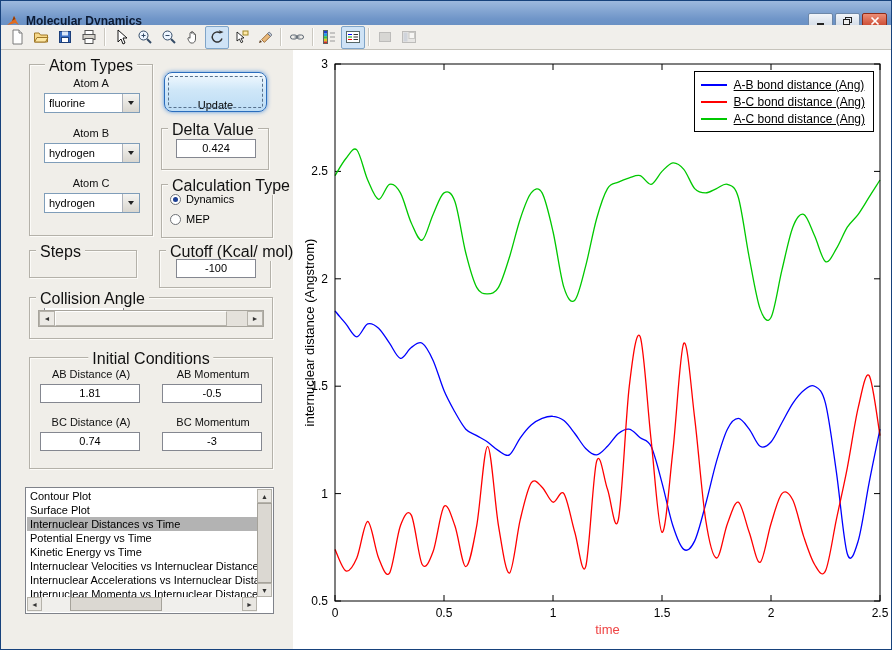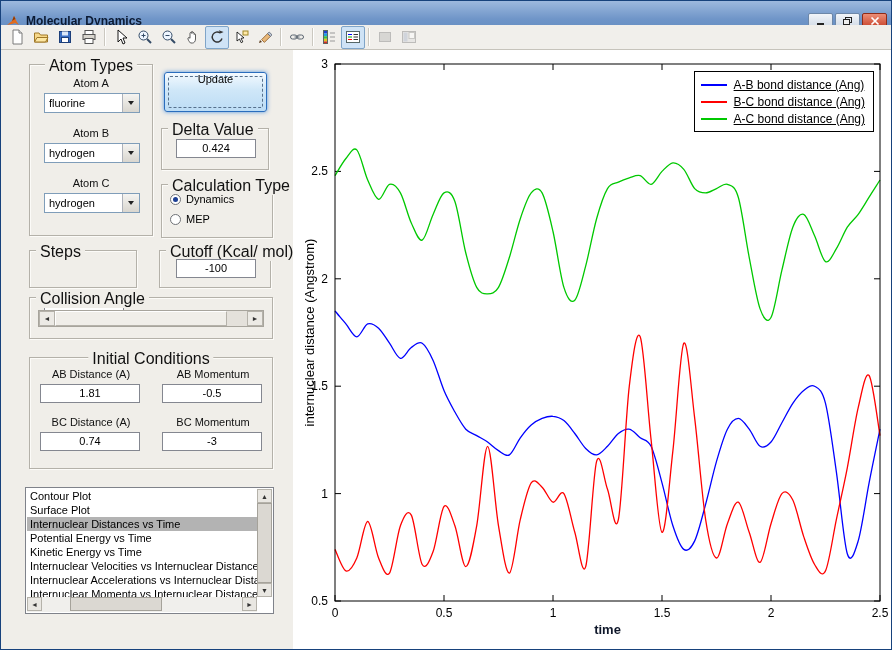--- a/index.html
+++ b/index.html
@@ -38,23 +38,23 @@
   .lbl { position:absolute; font-size:11px; color:#111; text-align:center; }
   .field { position:absolute; background:#fff; border:1px solid #848790; font-size:11px;
     text-align:center; line-height:17px; height:19px; }
 
   .dropdown { position:absolute; height:20px; background:#fff; border:1px solid #7f9db9; display:flex; }
   .dd-value { flex:1; font-size:11px; line-height:18px; padding-left:4px; overflow:hidden; white-space:nowrap; }
   .dd-btn { width:17px; background:linear-gradient(#f5f4f1,#d9d6cf); border-left:1px solid #aeb2ba;
     display:flex; align-items:center; justify-content:center; }
   .dd-arrow { width:0; height:0; border-left:3.5px solid transparent; border-right:3.5px solid transparent; border-top:4px solid #222; }
 
-  .update-btn { position:absolute; border:1px solid #2a6dbd; border-radius:3px;
+  .update-btn { position:absolute; border:1px solid #2a6dbd; border-radius:8px;
     background:linear-gradient(#f4faff,#cfe7f8 45%,#bcdcf5); box-shadow:0 0 4px rgba(70,140,220,.9);
-    display:flex; align-items:flex-start; justify-content:center; font-size:11px; }
+    display:flex; align-items:flex-end; justify-content:center; font-size:11px; }
   .update-btn .focus-ring { position:absolute; inset:3px; border:1px dashed #56708c; border-radius:2px; }
 
   .radio-row { position:absolute; display:flex; align-items:center; gap:5px; }
   .radio { width:11px; height:11px; border-radius:50%; border:1px solid #6f7277; background:#fff; }
   .radio.on::after { content:''; display:block; width:5px; height:5px; margin:2px; border-radius:50%; background:#1c3f94; }
   .radio-label { font-size:11px; }
 
   .slider { position:absolute; height:17px; background:#e4e1db; border:1px solid #a7a49c; display:flex; }
   .sl-btn { width:16px; height:100%; background:#eceae5; border:1px solid #b5b2aa; font-size:7px;
     display:flex; align-items:center; justify-content:center; color:#333; }
@@ -69,21 +69,21 @@
   .vscroll { position:absolute; top:1px; right:1px; width:15px; bottom:16px; background:#f0efec; }
   .hscroll { position:absolute; left:1px; bottom:1px; right:16px; height:15px; background:#f0efec; display:flex; }
   .sbtn { width:15px; height:14px; background:#e9e7e2; border:1px solid #b5b2aa; font-size:7px; color:#333;
     display:flex; align-items:center; justify-content:center; flex:0 0 auto; }
   .vscroll .sbtn { width:100%; }
   .vthumb { position:absolute; left:0; top:14px; bottom:14px; width:100%; background:#dbd8d2; border:1px solid #a5a29a; }
   .hthumb { width:92px; height:14px; margin-left:28px; background:#dbd8d2; border:1px solid #a5a29a; }
 
   
   .plot-region { position:absolute; left:292px; top:0; width:600px; height:599px; background:#fff; }
-  .xlabel { position:absolute; left:42px; width:545px; top:572px; text-align:center; font-size:13px; color:#0f172a;font-weight:bold; }
+  .xlabel { position:absolute; left:42px; width:545px; top:572px; text-align:center; font-size:13px; color:#ef4444; }
   .ylabel { position:absolute; left:-254px; top:275px; width:540px; text-align:center; font-size:13px;
     transform:rotate(-90deg); color:#000; }
   .legend { position:absolute; right:19px; top:21px; background:#fff; border:1px solid #000;
     padding:4px 8px 4px 6px;text-decoration:underline; }
   .lrow { display:flex; align-items:center; height:17px; }
   .legend-sample { display:inline-block; width:26px; height:2px; margin-right:7px; }
   .ltext { font-size:12px; white-space:nowrap; }
 </style>
 </head>
 <body>
@@ -277,21 +277,21 @@
         <div class="radio-row" style="left:8px;top:8px;">
           <span class="radio on"></span>
           <span class="radio-label">Dynamics</span>
         </div>
         <div class="radio-row" style="left:8px;top:28px;">
           <span class="radio"></span>
           <span class="radio-label">MEP</span>
         </div>
       </div>
 
-      <div class="gbox" style="left:28px;top:200px;width:108px;height:38px;">
+      <div class="gbox" style="left:28px;top:200px;width:108px;height:28px;">
         <span class="gtitle left">Steps</span>
         <div class="field" style="left:14px;top:8px;width:80px;margin-top:46px;">500</div>
       </div>
 
       <div class="gbox" style="left:158px;top:200px;width:112px;height:38px;">
         <span class="gtitle left">Cutoff (Kcal/ mol)</span>
         <div class="field" style="left:16px;top:8px;width:80px;">-100</div>
       </div>
 
       <div class="gbox" style="left:28px;top:247px;width:244px;height:42px;">

